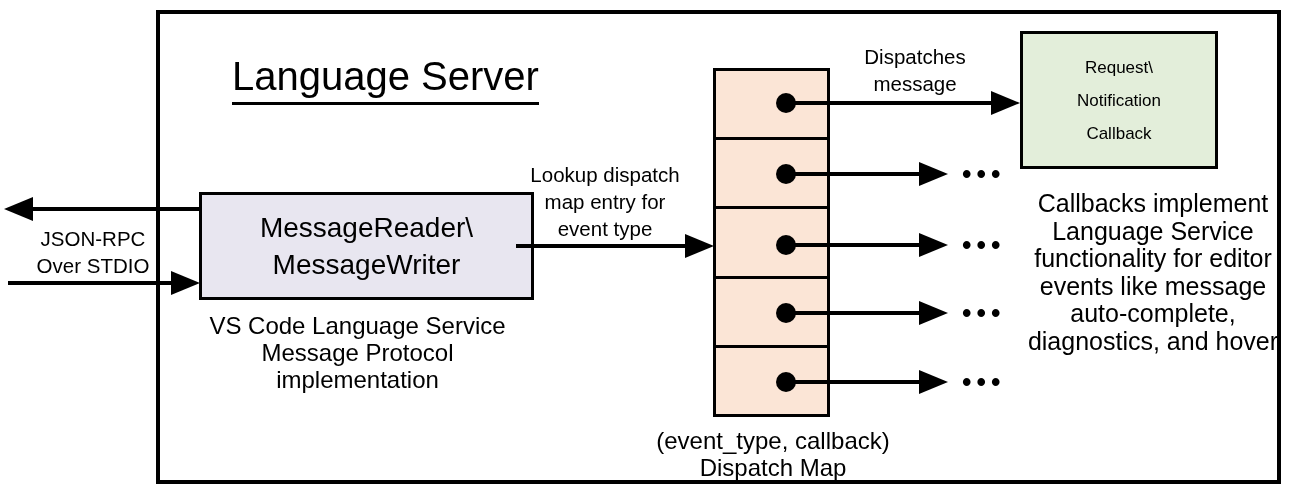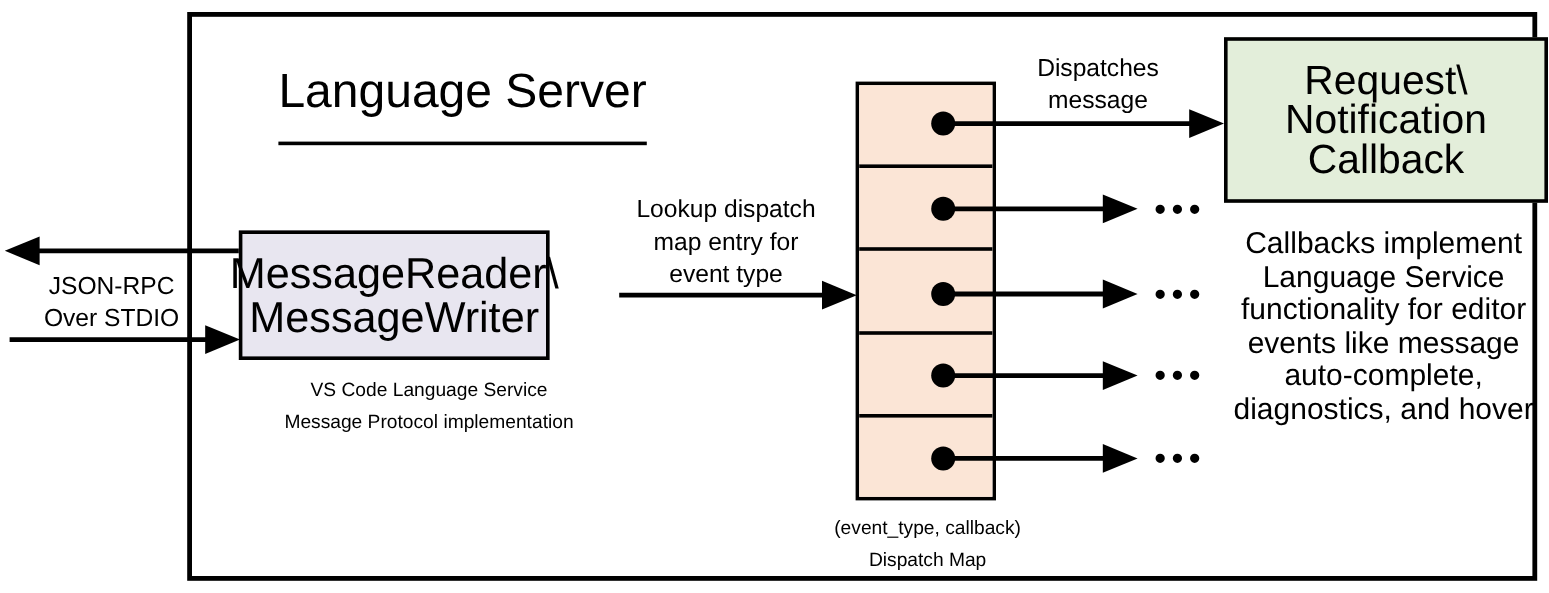--- a/index.html
+++ b/index.html
@@ -21,58 +21,58 @@
   }
   .diagram-title {
     position: absolute;
     left: 232px; top: 54px;
     font-size: 40px;
     line-height: 44px;
     white-space: nowrap;
   }
   .diagram-title span {
     border-bottom: 3px solid #000;
-    padding-bottom: 20px;
+    padding-bottom: 4px;
   }
   .node {
     position: absolute;
     border: 3px solid #000;
     display: flex;
     flex-direction: column;
     align-items: center;
     justify-content: center;
     text-align: center;
   }
   .msg-box {
     left: 199px; top: 192px;
-    width: 259px; height: 108px;
-    font-size: 36px;
+    width: 335px; height: 108px;
+    font-size: 28px;
     line-height: 37px;
   }
   .cb-box {
     left: 1020px; top: 31px;
-    width: 270px; height: 138px;
-    font-size: 34px;
+    width: 198px; height: 138px;
+    font-size: 17px;
     line-height: 33px;
   }
   .dispatch-map {
     position: absolute;
     left: 713px; top: 68px;
     width: 117px; height: 349px;
     border: 3px solid #000;
     display: flex;
     flex-direction: column;
   }
   .dispatch-cell { flex: 1 1 0; }
   .dispatch-cell + .dispatch-cell { border-top: 3px solid #000; }
   .caption, .label, .note {
     position: absolute;
     text-align: center;
   }
-  .caption { font-size: 16px; line-height: 27px; }
+  .caption { font-size: 24px; line-height: 27px; }
   .label { font-size: 20.5px; line-height: 27px; }
   .note { font-size: 25px; line-height: 27.6px; }
   .msg-caption { left: 189px; top: 312px; width: 337px; }
   .map-caption { left: 653px; top: 427px; width: 240px; }
   .stdio-label { left: 13px; top: 225px; width: 160px; }
   .lookup-label { left: 515px; top: 161px; width: 180px; }
   .dispatch-label { left: 840px; top: 43px; width: 150px; }
   .cb-note { left: 1021px; top: 190px; width: 264px; }
   .arrow-layer {
     position: absolute;

